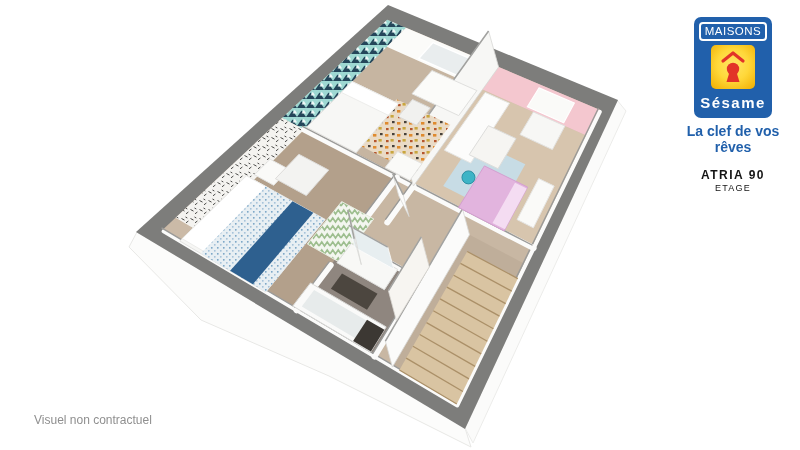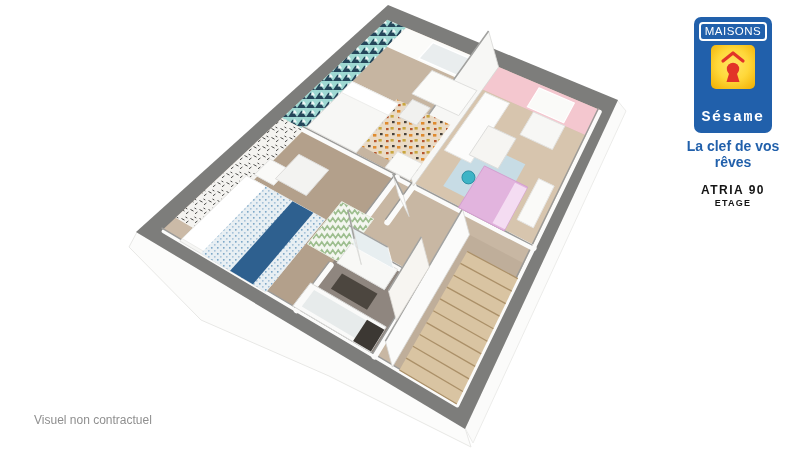--- a/index.html
+++ b/index.html
@@ -8,24 +8,24 @@
   #plan-svg{position:absolute;left:0;top:0;}
 
   
   .logo-wrap{position:absolute;left:673px;top:17px;width:120px;text-align:center;}
   .logo-card{width:78px;margin:0 auto;background:#2160ab;border-radius:7px;padding:5px 0 7px;}
   .logo-maisons{margin:0 5px;border:2px solid #ffffff;border-radius:4px;
                 color:#ffffff;font-size:11.5px;font-weight:normal;letter-spacing:.5px;padding:1px 0 2px;}
   .logo-key{width:44px;height:44px;margin:4px auto 0;border-radius:5px;
             background:radial-gradient(circle at 50% 45%, #ffe566 0%, #ffd83a 48%, #f0ad00 100%);
             display:flex;align-items:center;justify-content:center;}
-  .logo-sesame{color:#ffffff;font-size:15px;font-weight:bold;letter-spacing:1.5px;margin-top:20px;font-family:Liberation Mono, monospace;}
+  .logo-sesame{color:#ffffff;font-size:15px;font-weight:bold;letter-spacing:1.5px;margin-top:5px;}
   .logo-tagline{color:#2160ab;font-size:14px;font-weight:bold;margin-top:5px;}
   .plan-name{color:#141414;font-size:12px;font-weight:800;letter-spacing:1.5px;margin-top:13px;}
-  .plan-floor{color:#141414;font-size:9px;font-weight:bold;letter-spacing:1.2px;margin-top:1px;}
+  .plan-floor{color:#141414;font-size:9px;font-weight:normal;letter-spacing:1.2px;margin-top:1px;}
 
   
   .disclaimer{position:absolute;left:34px;bottom:23px;color:#8f8f8f;font-size:12px;}
 </style>
 </head>
 <body>
 
 <div class="stage">
 
   <svg id="plan-svg" viewBox="0 0 800 450" width="800" height="450">

